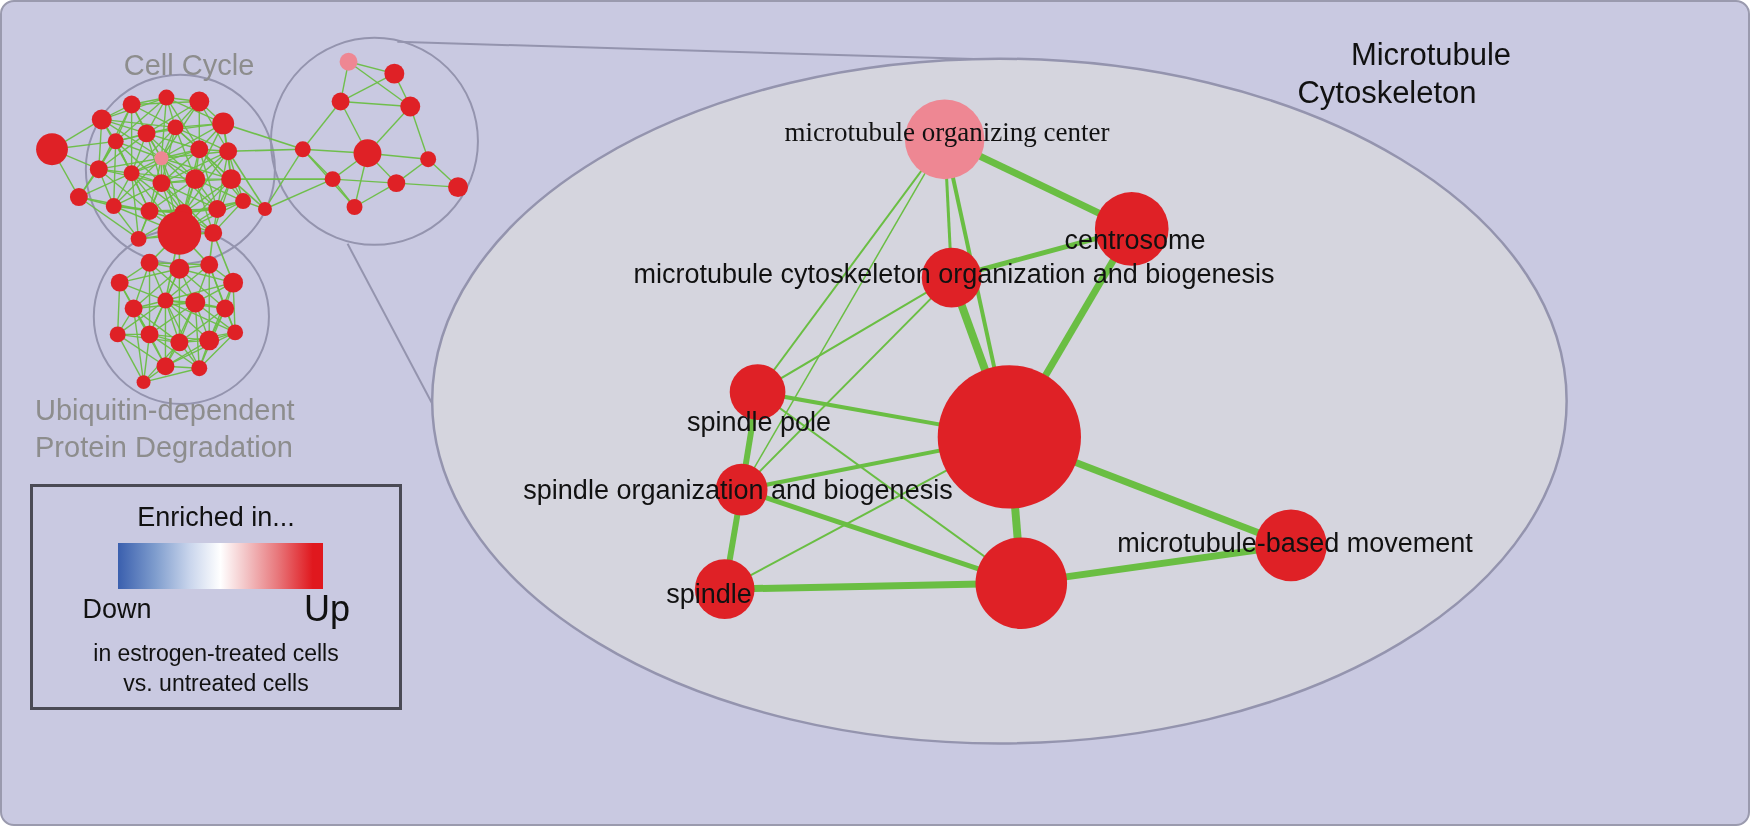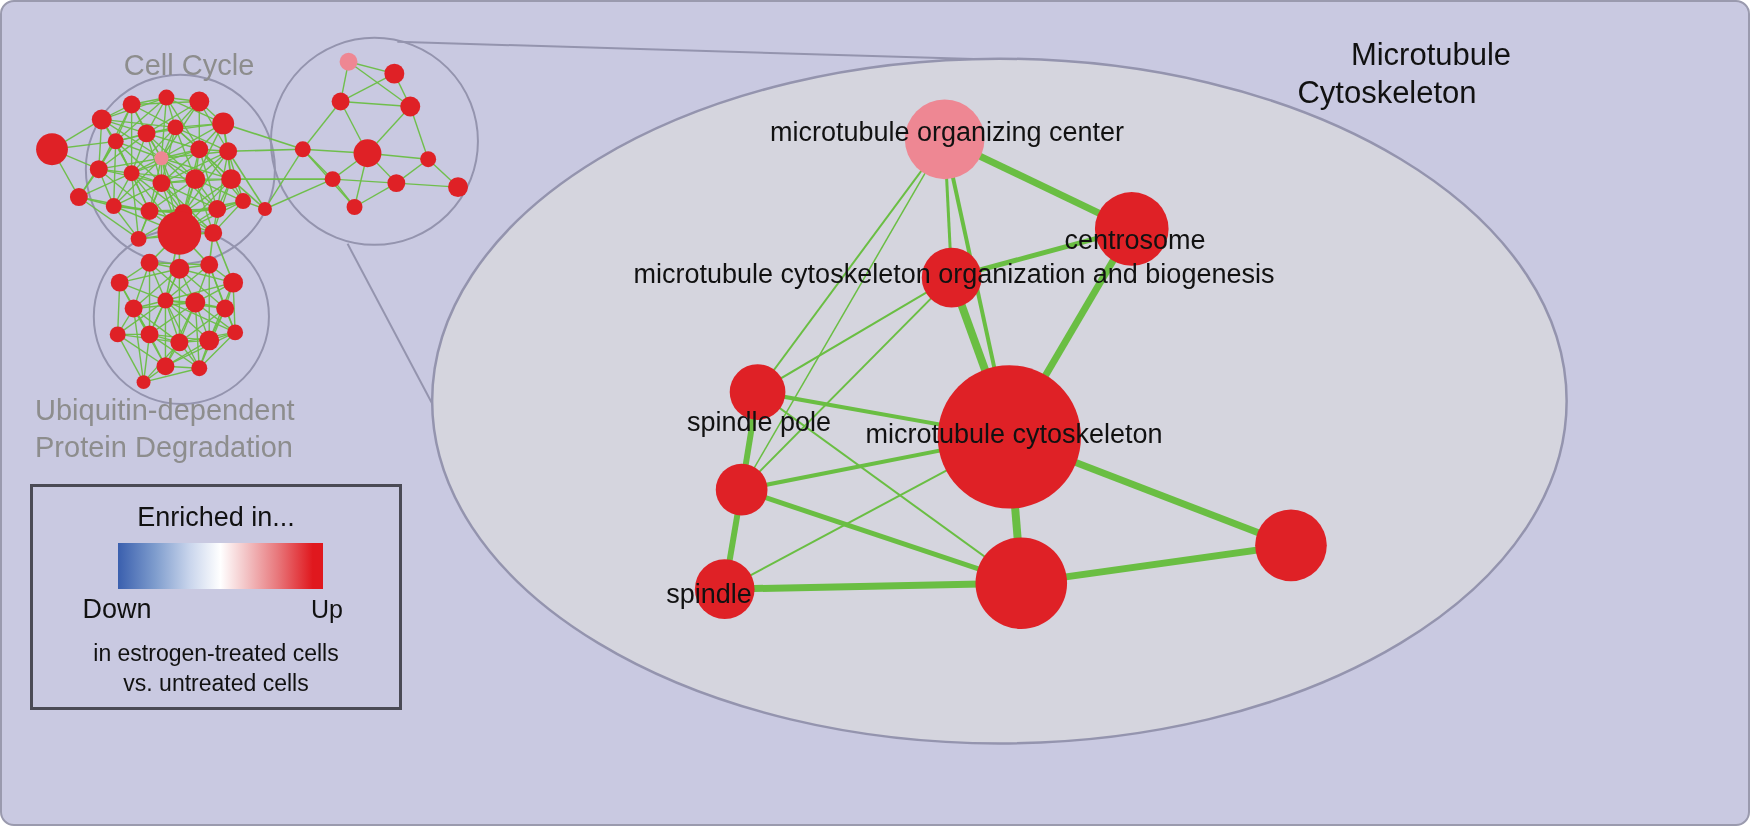--- a/index.html
+++ b/index.html
@@ -17,21 +17,21 @@
   .glabel.left { transform:translate(0,-50%);text-align:center; }
   .title  { transform:translate(-50%,-50%); font-size:31px; color:var(--black-text,#111); }
   .legend {
     position:absolute; left:28px; top:482px; width:372px; height:226px;
     border:3px solid var(--legend-border,#4a4a55);
   }
   .legend div { position:absolute; white-space:nowrap; color:var(--black-text,#111); }
   .legend-title { left:50%; top:30px; transform:translate(-50%,-50%); font-size:27px; }
   .legend-gradient { left:85px; top:56px; width:205px; height:46px; }
   .legend-down { left:84px;  top:122px; transform:translate(-50%,-50%); font-size:27px; }
-  .legend-up   { left:294px; top:122px; transform:translate(-50%,-50%); font-size:25px; }
+  .legend-up   { left:294px; top:122px; transform:translate(-50%,-50%); font-size:36px; }
   .legend-cap  { left:50%; transform:translate(-50%,-50%); font-size:23px; }
 </style>
 </head>
 <body>
 
 <div id="fig">
   <svg id="net" viewBox="0 0 1750 826">
       <line x1="395" y1="40" x2="1000" y2="58" stroke="#9494ae" stroke-width="2"></line>
       <line x1="345" y1="243" x2="533" y2="598" stroke="#9494ae" stroke-width="2"></line>
       <ellipse cx="1000" cy="401" rx="570" ry="344" fill="#d5d5de" stroke="#9494ae" stroke-width="2.5"></ellipse>
@@ -392,25 +392,26 @@
 
   <div class="labels">
 
     <div class="glabel" style="left:187px; top:63px;">Cell Cycle</div>
     <div class="glabel left" style="left:33px; top:408px;">Ubiquitin-dependent</div>
     <div class="glabel left" style="left:33px; top:445px;">Protein Degradation</div>
 
     <div class="title" style="left:1385px; top:53px;margin-left:44px;">Microtubule</div>
     <div class="title" style="left:1385px; top:91px;">Cytoskeleton</div>
 
-    <div class="nlabel" style="left:945px;  top:130px;">microtubule organizing center</div>
+    <div class="nlabel" style="left:945px;  top:130px;font-family:Liberation Serif, serif;">microtubule organizing center</div>
     <div class="nlabel" style="left:1133px; top:238px;">centrosome</div>
     <div class="nlabel" style="left:952px;  top:272px;">microtubule cytoskeleton organization and biogenesis</div>
     <div class="nlabel" style="left:757px;  top:392px;margin-top:28px;">spindle pole</div>
-    <div class="nlabel" style="left:1012px; top:432px;">microtubule cytoskeleton</div>
+    <div class="nlabel" style="left:736px;  top:488px;">spindle organization and biogenesis</div>
+    <div class="nlabel" style="left:1293px; top:541px;">microtubule-based movement</div>
     <div class="nlabel" style="left:707px;  top:592px;">spindle</div>
   </div>
 
   <div class="legend">
     <div class="legend-title">Enriched in...</div>
     <div class="legend-gradient" id="legend-gradient" style="background: linear-gradient(90deg, rgb(58, 95, 174) 0%, rgb(126, 156, 205) 18%, rgb(201, 213, 236) 35%, rgb(255, 255, 255) 50%, rgb(243, 198, 200) 62%, rgb(232, 119, 123) 78%, rgb(224, 24, 30) 95%);"></div>
     <div class="legend-down">Down</div>
     <div class="legend-up">Up</div>
     <div class="legend-cap" style="top:166px;">in estrogen-treated cells</div>
     <div class="legend-cap" style="top:196px;">vs. untreated cells</div>

